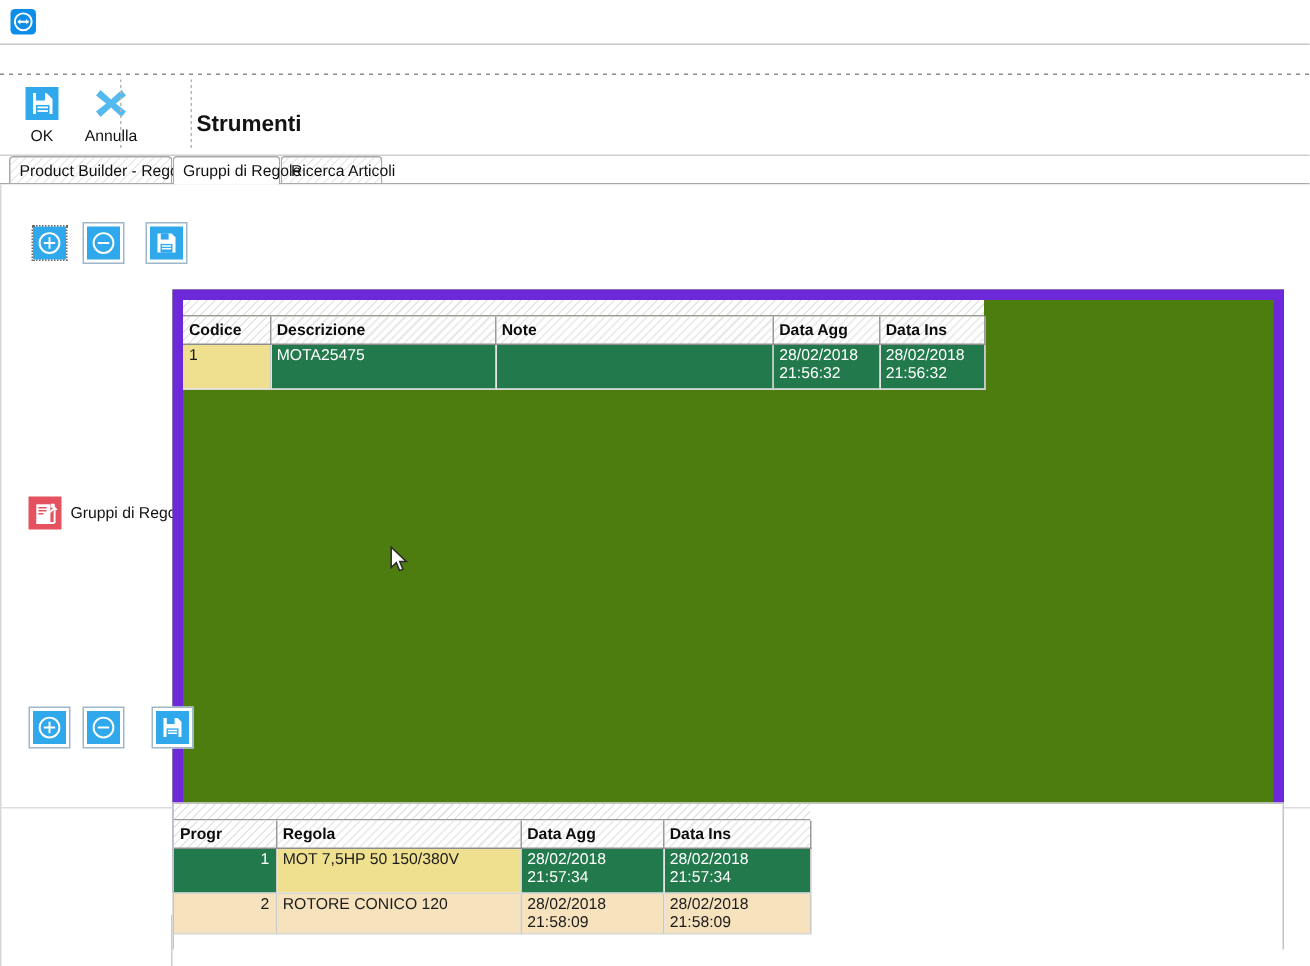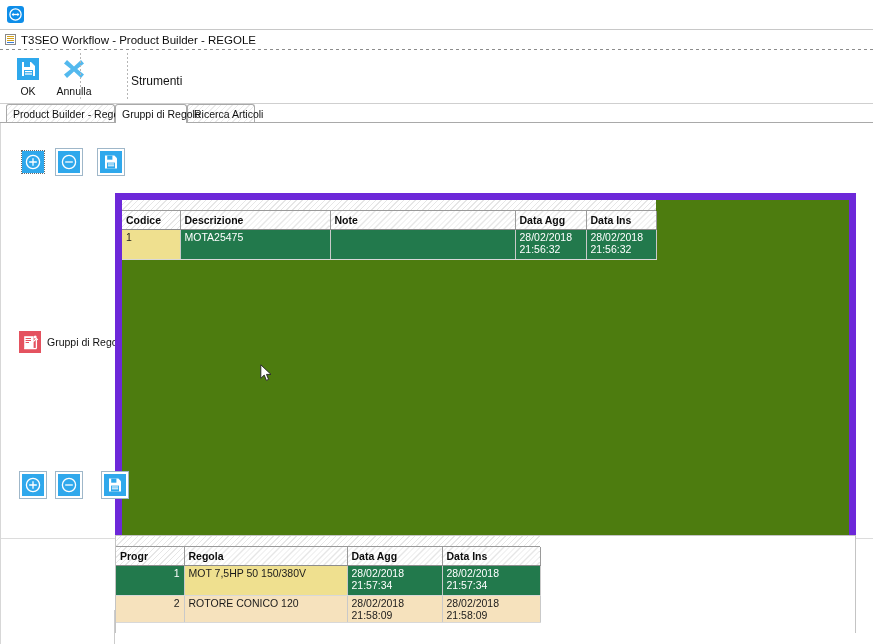--- a/index.html
+++ b/index.html
@@ -107,21 +107,21 @@
     margin-top: 2px; white-space: nowrap;
   }
   .grp-sep {
     position: absolute; top: 3px;
     width: 1px; height: 46px;
     background-image: repeating-linear-gradient(
       to bottom, #b6b6b6 0px, #b6b6b6 2px, transparent 2px, transparent 4px);
   }
   #strumenti-label {
     position: absolute; left: 131px; top: 24px;
-    font-size: 12px; color: #131313;
+    font-size: 15px; color: #131313; font-weight: bold;
   }
 
   
   #ribbon-rule {
     position: absolute; left: 0; top: 73px;
     width: 873px; height: 1px; background: #cfcfcf;
   }
 
   
   #tabstrip {
@@ -285,24 +285,20 @@
       <circle cx="6.5" cy="6.5" r="5.6" fill="none" stroke="#ffffff" stroke-width="1.3"></circle>
       <path d="M2.9 6.5 H10.1" stroke="#ffffff" stroke-width="1.3"></path>
       <path d="M4.6 4.7 L2.8 6.5 L4.6 8.3 Z" fill="#ffffff"></path>
       <path d="M8.4 4.7 L10.2 6.5 L8.4 8.3 Z" fill="#ffffff"></path>
     </svg>
   </span>
 </div>
 
 <div id="app-window">
 
-  <div id="app-titlebar">
-    <span class="ico"></span>
-    <span id="app-title">T3SEO Workflow - Product Builder - REGOLE</span>
-  </div>
   <div id="dash-sep"></div>
 
   <div id="ribbon">
 
     <div class="ribbon-group" style="left:5px;align-items:center;">
 
       <div class="rbtn">
         <span class="glyph">
           <svg width="28" height="28" viewBox="0 0 28 28">
             <rect x="3" y="3" width="22" height="22" fill="#2fa8ec"></rect>

